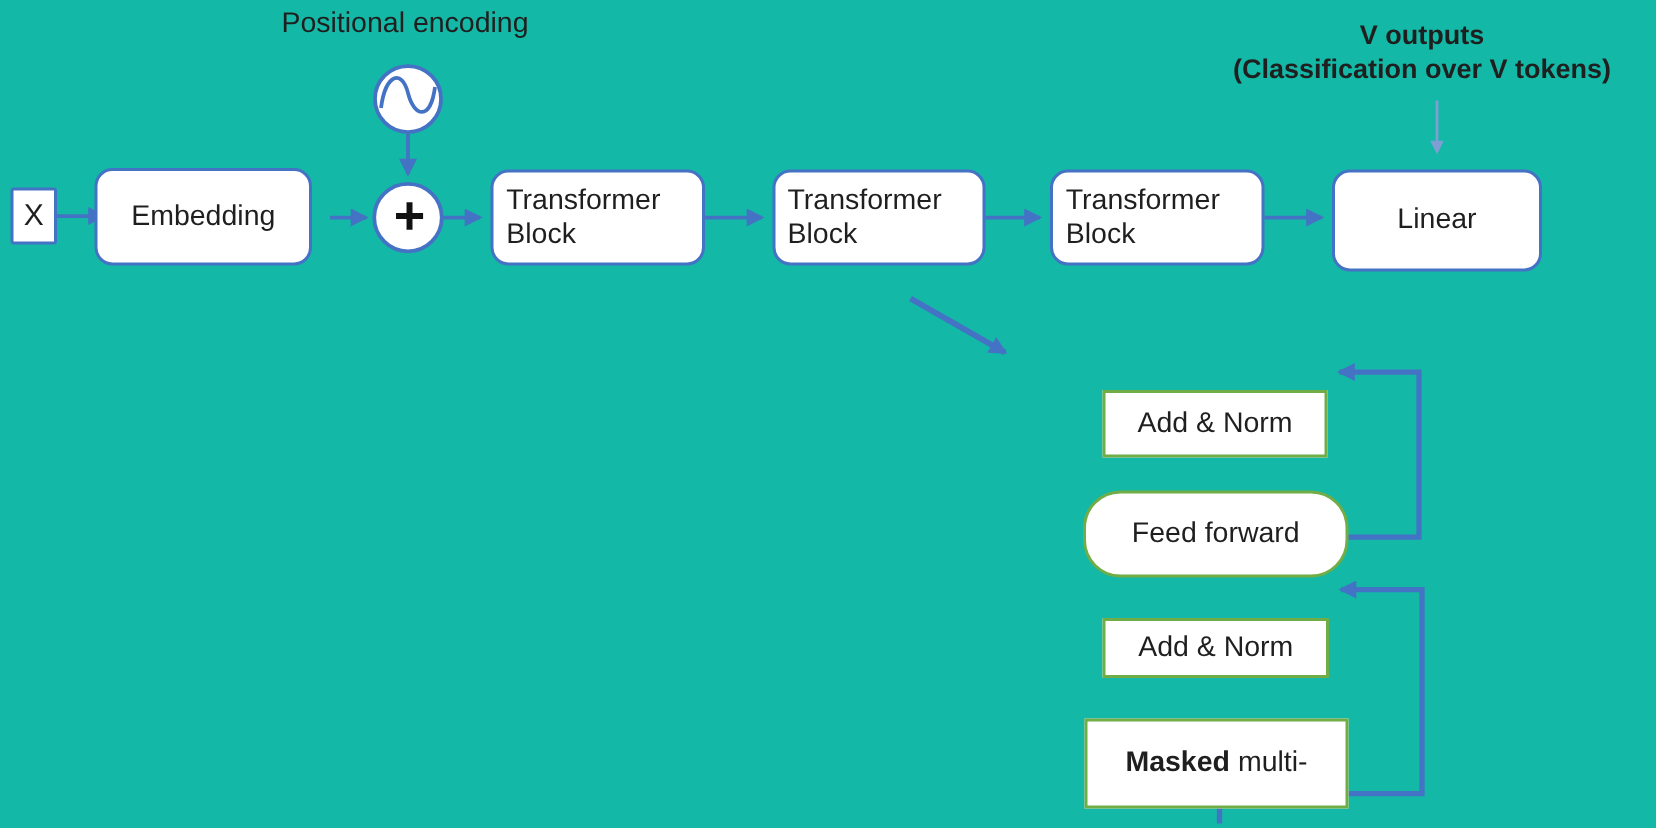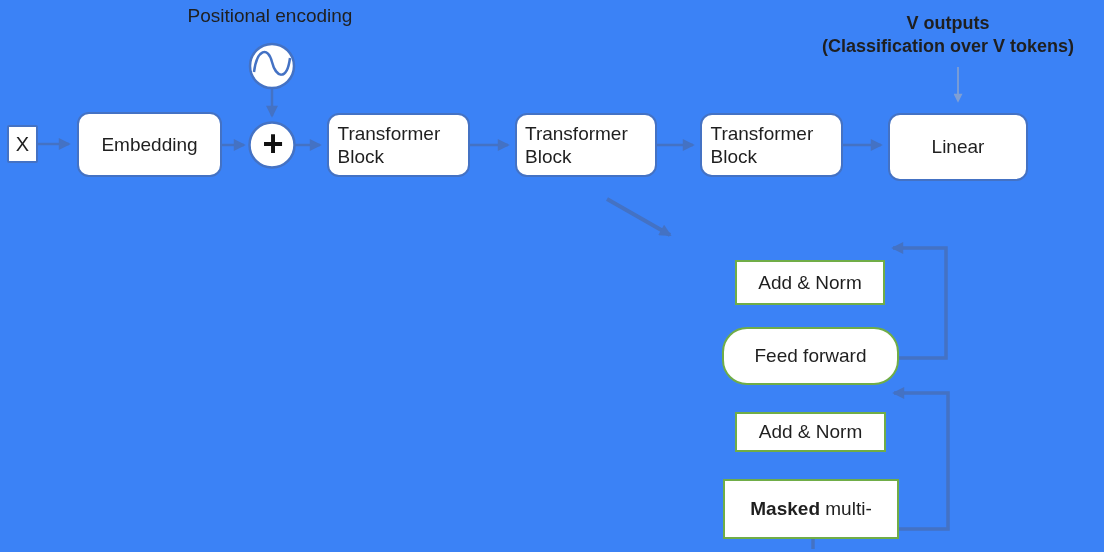--- a/index.html
+++ b/index.html
@@ -5,21 +5,21 @@
   html, body {
     margin: 0;
     padding: 0;
     background: #ffffff;
     font-family: "Liberation Sans", sans-serif;
   }
   #canvas {
     position: relative;
     width: 1104px;
     height: 552px;
-    background: #3b82f6;
+    background: #14b8a6;
     overflow: hidden;
   }
   #wires {
     position: absolute;
     left: 0; top: 0;
     width: 1104px; height: 552px;
     z-index: 1;
   }
   .box {
     position: absolute;
@@ -121,21 +121,21 @@
 
   <div class="label bold" style="left:783px; top:12px; width:330px; font-size:18px; line-height:1.28;">
     <span class="block-line">V outputs</span>
     <span class="block-line">(Classification over V tokens)</span>
   </div>
 
   <div class="box x-box" style="left:7px; top:125px; width:31px; height:38px; font-size:20px;">
     <span>X</span>
   </div>
 
-  <div class="box blue-box" style="left:77px; top:112px; width:145px; height:65px;">
+  <div class="box blue-box" style="left:63px; top:112px; width:145px; height:65px;">
     <span>Embedding</span>
   </div>
 
   <div class="plus-glyph">+</div>
 
   <div class="box blue-box" style="left:327px; top:113px; width:143px; height:64px;">
     <span class="wrap-120">Transformer Block</span>
   </div>
 
   <div class="box blue-box" style="left:515px; top:113px; width:142px; height:64px;">

